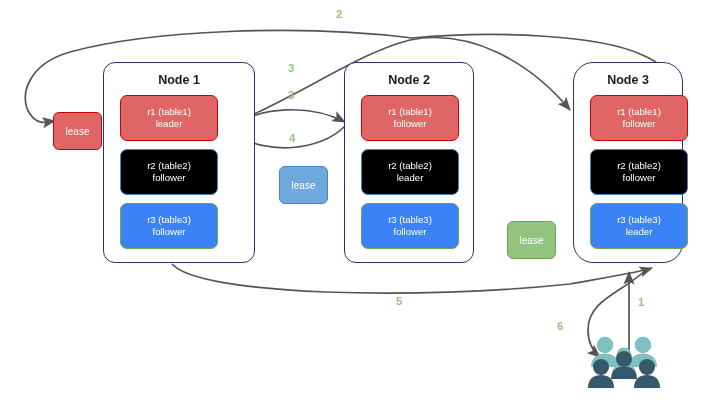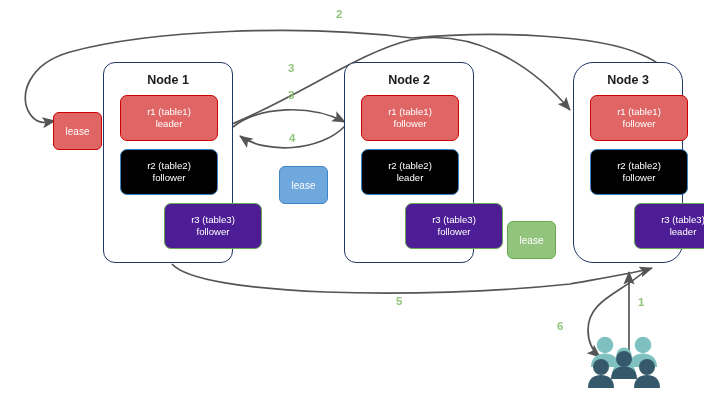--- a/index.html
+++ b/index.html
@@ -14,21 +14,21 @@
         border-radius:12px;background:#fff;z-index:2;}
   .node-title{position:absolute;left:0;right:0;top:10px;text-align:center;
               font-size:12.5px;font-weight:bold;color:#1a1a1a;}
 
   .replica{position:absolute;left:16px;width:98px;height:46px;box-sizing:border-box;
            border-radius:7px;display:flex;flex-direction:column;align-items:center;
            justify-content:center;color:#ffffff;font-size:9.6px;line-height:12.5px;
            }
   .r1{background:#e06666;border:1.4px solid #cc0000;}
   .r2{background:#000000;border:1.4px solid #3d85c6;}
-  .r3{background:#4c1d95;border:1.4px solid #6aa84f;margin-left:44px;}
+  .r3{background:#3b82f6;border:1.4px solid #6aa84f;}
 
   .lease{position:absolute;box-sizing:border-box;border-radius:6px;
          display:flex;align-items:center;justify-content:center;
          color:#ffffff;font-size:10px;height:38px;z-index:3;}
   .lease.red{background:#e06666;border:1.4px solid #cc0000;}
   .lease.blue{background:#6fa8dc;border:1.4px solid #3d85c6;}
   .lease.green{background:#93c47d;border:1.4px solid #6aa84f;}
 
   .step{position:absolute;z-index:4;font-size:11.5px;font-weight:bold;
         color:#93c47d;}
@@ -56,21 +56,21 @@
 
     <path d="M 345,126 C 320,152 265,154 240,136" fill="none" stroke="#555555" stroke-width="1.7" marker-end="url(#ah)"></path>
 
     <path d="M 172,264 C 200,296 420,300 570,284 C 615,276 640,272 652,268" fill="none" stroke="#555555" stroke-width="1.7" marker-end="url(#ah)"></path>
 
     <path d="M 629,352 L 629,272" fill="none" stroke="#555555" stroke-width="1.7" marker-end="url(#ah)"></path>
 
     <path d="M 646,270 C 620,294 588,300 588,330 C 588,344 594,352 600,357" fill="none" stroke="#555555" stroke-width="1.7" marker-end="url(#ah)"></path>
   </svg>
 
-  <div class="node" style="left:103px;top:62px;width:130px;height:201px;">
+  <div class="node" style="left:103px;top:62px;width:152px;height:201px;">
     <div class="node-title">Node 1</div>
     <div class="replica r1" style="top:32px;">
       <span>r1 (table1)</span>
       <span>leader</span>
     </div>
     <div class="replica r2" style="top:86px;">
       <span>r2 (table2)</span>
       <span>follower</span>
     </div>
     <div class="replica r3" style="top:140px;">

